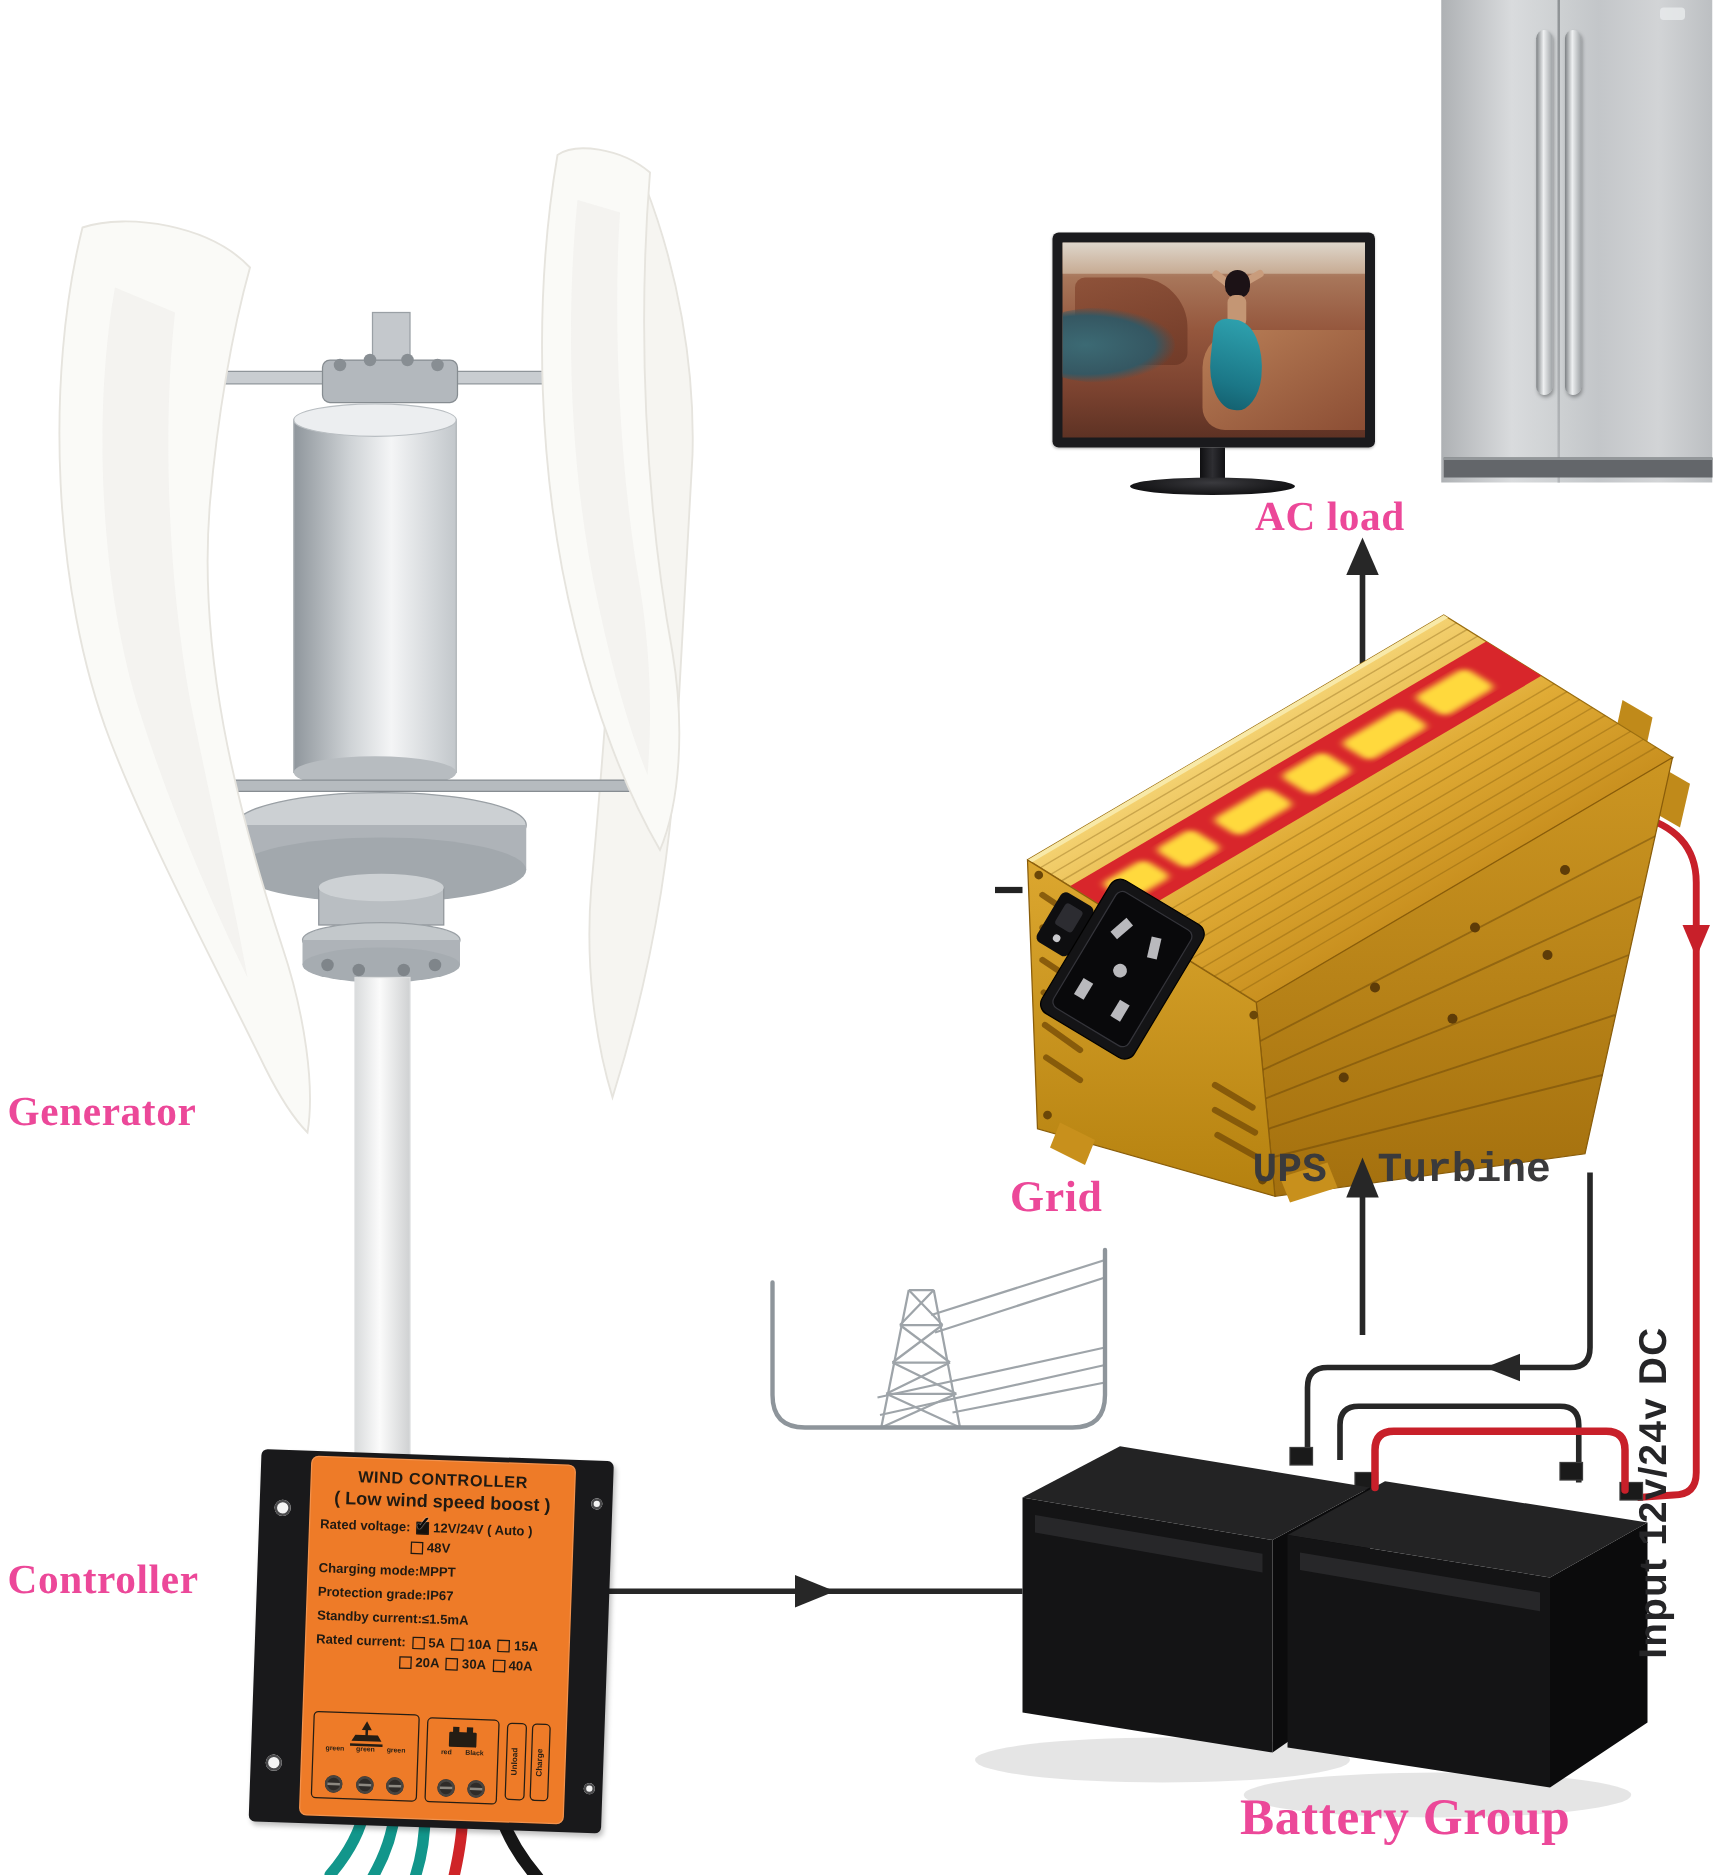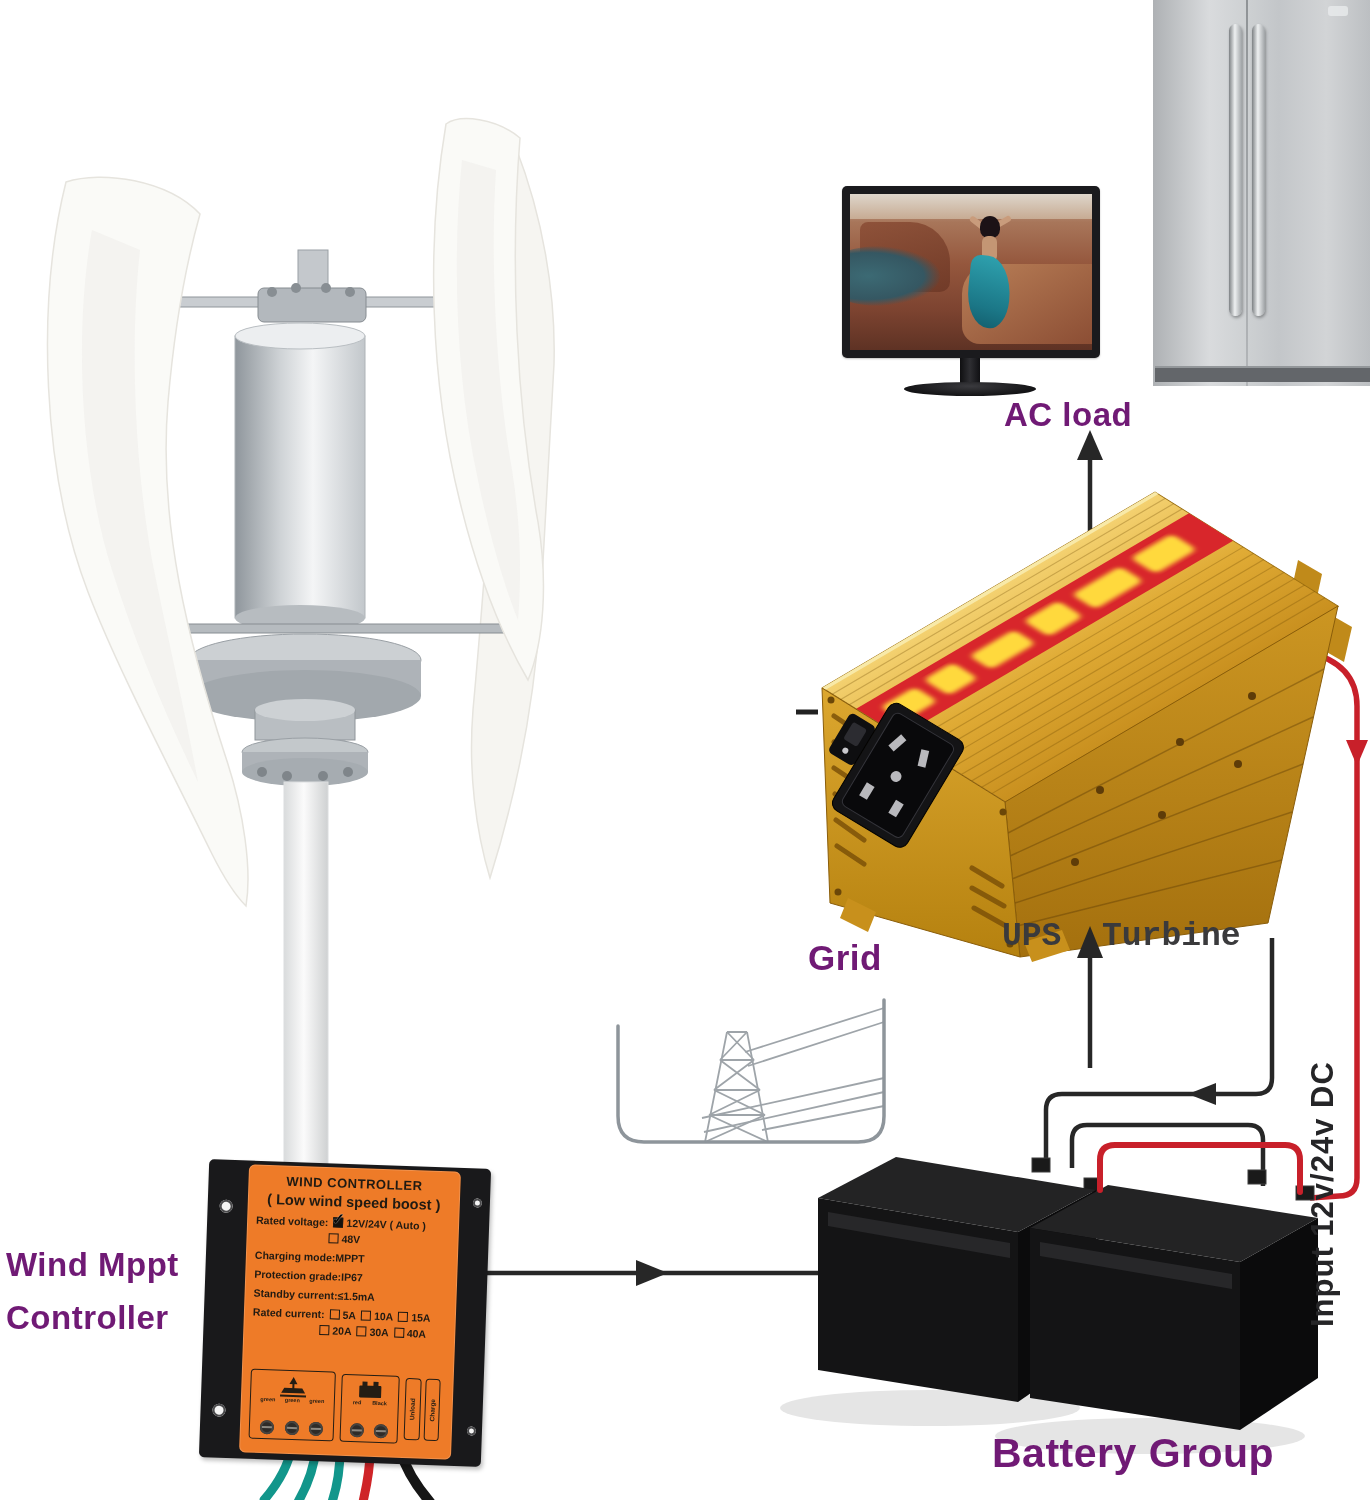--- a/index.html
+++ b/index.html
@@ -1,22 +1,22 @@
 <!DOCTYPE html>
 <html><head>
 <meta charset="utf-8">
 <style>
   * { margin:0; padding:0; box-sizing:border-box; }
   html,body { background:#ffffff; }
   body { width:1370px; height:1500px; position:relative; overflow:hidden;
          font-family:"Liberation Sans", sans-serif; }
 
   
-  .big-label { position:absolute; font-weight:700; color:#701a75; font-size:33px;
-               letter-spacing:0.5px; line-height:1.62; z-index:5; }
+  .big-label { position:absolute; font-weight:700; color:#ec4899; font-size:33px;
+               letter-spacing:0.5px; line-height:1.62; z-index:5;font-family:Liberation Serif, serif; }
   .under-svg { z-index:0; }
 
   #scene { position:absolute; left:0; top:0; z-index:1; }
 
   
   .monitor { position:absolute; left:842px; top:186px; width:258px; height:172px;
              background:#1a1a1d; border-radius:5px; padding:8px; z-index:2;
              box-shadow:0 1px 2px rgba(0,0,0,.25); }
   .monitor .screen { position:relative; width:100%; height:100%; overflow:hidden;
              background:linear-gradient(180deg,#c9b8a6 0%,#a8765a 18%,#95573d 45%,#7c4330 75%,#5e3224 100%); }
@@ -80,20 +80,21 @@
   .tlabels { position:absolute; top:26px; left:0; width:100%; display:flex; justify-content:space-evenly; font-size:5.5px; font-weight:700; color:#241d14; }
   .glyph { position:absolute; top:4px; left:0; width:100%; text-align:center; }
 
   
   .opt { display:flex; align-items:center; }
 </style>
 </head>
 <body>
 
 <div class="big-label under-svg" style="left:6px; top:864px;">
+  <div>Generator</div>
 </div>
 
 <svg id="scene" width="1370" height="1500" viewBox="0 0 1370 1500">
   <defs>
     <linearGradient id="cylGrad" x1="0" y1="0" x2="1" y2="0">
       <stop offset="0" stop-color="#8f969c"></stop>
         <stop offset="0.35" stop-color="#cfd3d6"></stop>
       <stop offset="0.6" stop-color="#f4f5f6"></stop>
         <stop offset="1" stop-color="#c2c7cb"></stop>
     </linearGradient>
@@ -355,21 +356,20 @@
   <div class="logo"></div>
 </div>
 
 <div class="ups-label" id="ups-word1">UPS</div>
 <div class="ups-label" id="ups-word2">Turbine</div>
 <div class="big-label" style="left:808px; top:930px; font-size:35px;">Grid</div>
 <div class="big-label" style="left:992px; top:1420px; font-size:41px;">Battery Group</div>
 <div class="dc-input">Input 12v/24v DC</div>
 
 <div class="big-label" style="left:6px; top:1238px;">
-  <div>Wind Mppt</div>
   <div>Controller</div>
 </div>
 
 <div class="controller">
   <div class="ctrl-bracket">
     <div class="ctrl-hole" style="left:12px; top:40px;"></div>
     <div class="ctrl-hole" style="left:12px; top:244px;"></div>
     <div class="ctrl-hole" style="right:8px; top:30px; width:9px; height:9px;"></div>
     <div class="ctrl-hole" style="right:6px; top:258px; width:9px; height:9px;"></div>
   </div>

